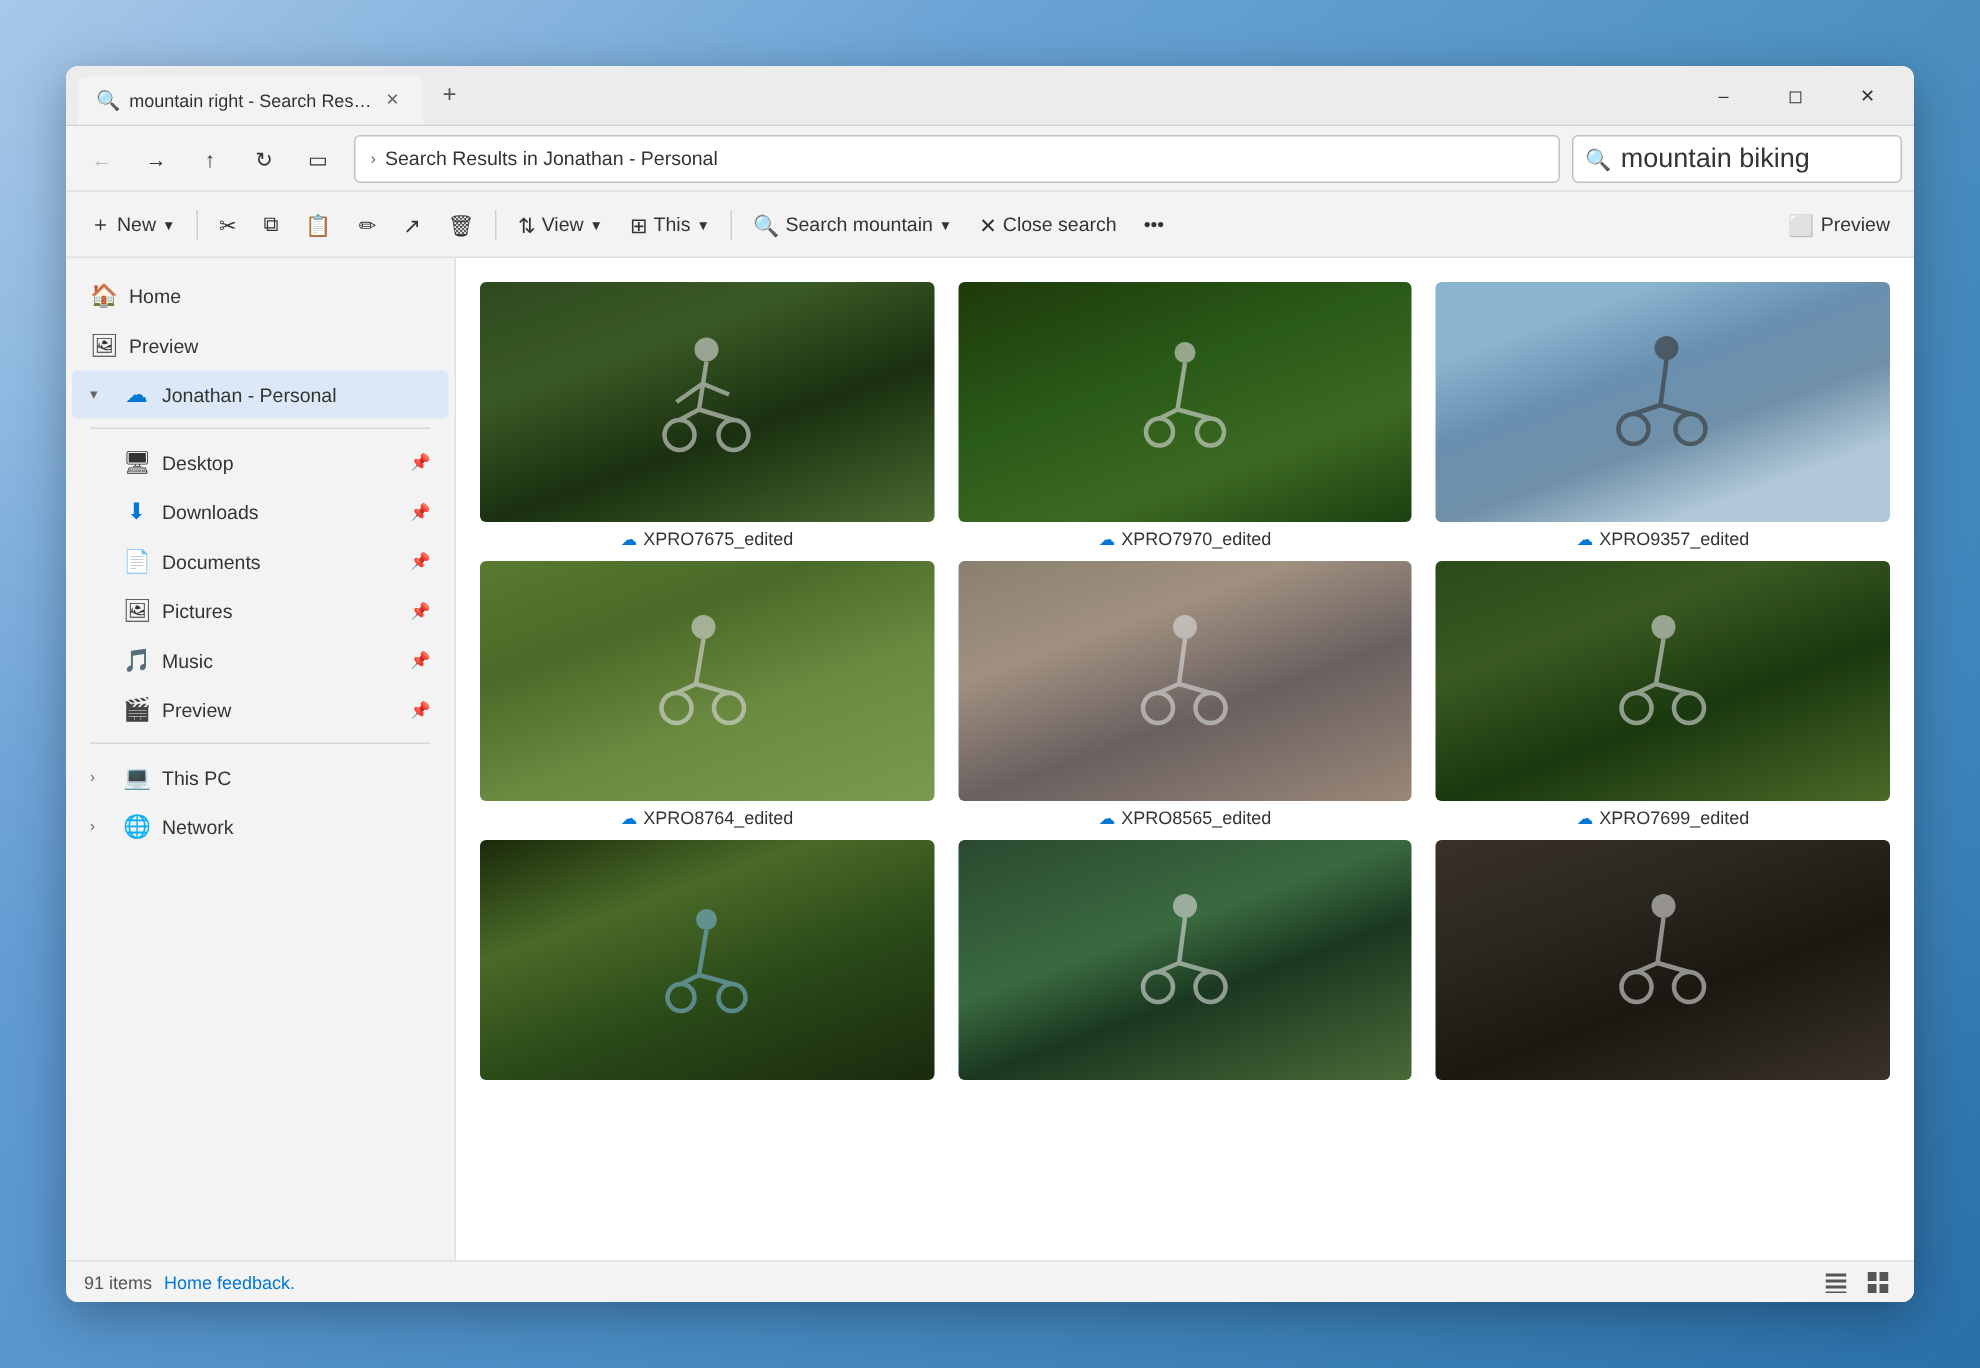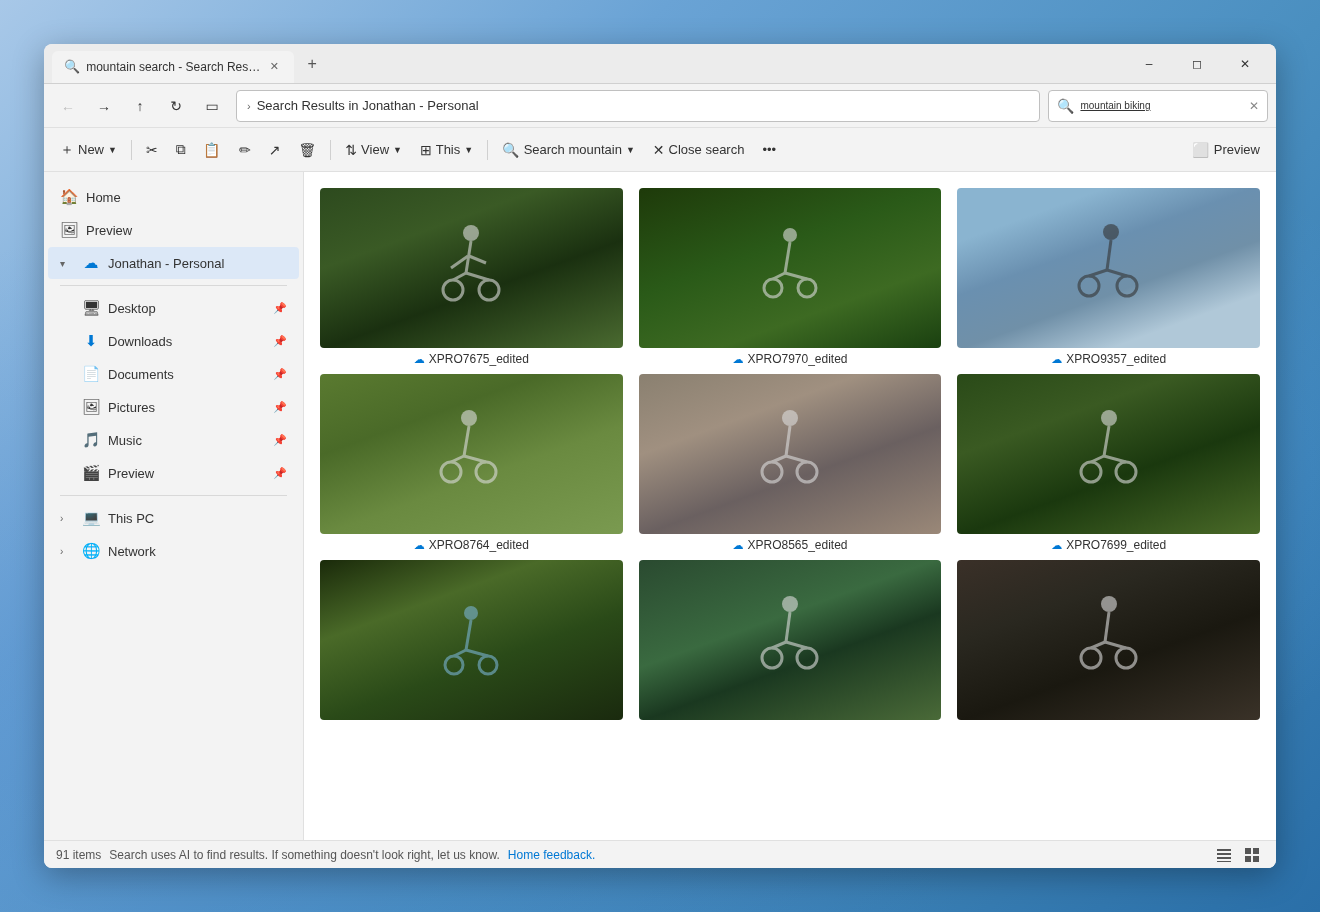--- a/index.html
+++ b/index.html
@@ -151,25 +151,24 @@
       align-items: center;
       padding: 0 8px;
       gap: 6px;
       font-size: 13px;
       color: #333;
     }
     .search-box-icon { color: #555; font-size: 14px; }
     .search-box input {
       border: none;
       outline: none;
-      font-size: 10px;
+      font-size: 18px;
       color: #333;
       flex: 1;
       background: transparent;
-      text-decoration: underline;
     }
     .search-box-clear {
       color: #888;
       cursor: pointer;
       font-size: 12px;
     }
     
     .toolbar {
       height: 44px;
       background: #f3f3f3;
@@ -352,21 +351,21 @@
 </head>
 <body>
 
 <div class="bg-swirl"></div>
 
 <div class="window">
 
   <div class="title-bar">
     <div class="tab">
       <span class="tab-search-icon">🔍</span>
-      <span>mountain search - Search Res…</span>
+      <span>mountain right - Search Res…</span>
       <span class="tab-close">✕</span>
     </div>
     <div class="new-tab-btn">+</div>
     <div class="title-bar-controls">
       <div class="wc-btn">–</div>
       <div class="wc-btn">◻</div>
       <div class="wc-btn wc-close">✕</div>
     </div>
   </div>
 
@@ -690,21 +689,20 @@
             </div>
           </div>
         </div>
       </div>
 
     </div>
   </div>
 
   <div class="status-bar">
     <span>91 items</span>
-    <span>Search uses AI to find results. If something doesn't look right, let us know.</span>
     <a class="status-link">Home feedback.</a>
     <div class="status-right">
       <div class="status-view-btn">
         <svg width="14" height="14" viewBox="0 0 14 14">
           <rect x="0" y="1" width="14" height="2" fill="#555"></rect>
           <rect x="0" y="5" width="14" height="2" fill="#555"></rect>
           <rect x="0" y="9" width="14" height="2" fill="#555"></rect>
           <rect x="0" y="13" width="14" height="1" fill="#555"></rect>
         </svg>
       </div>

